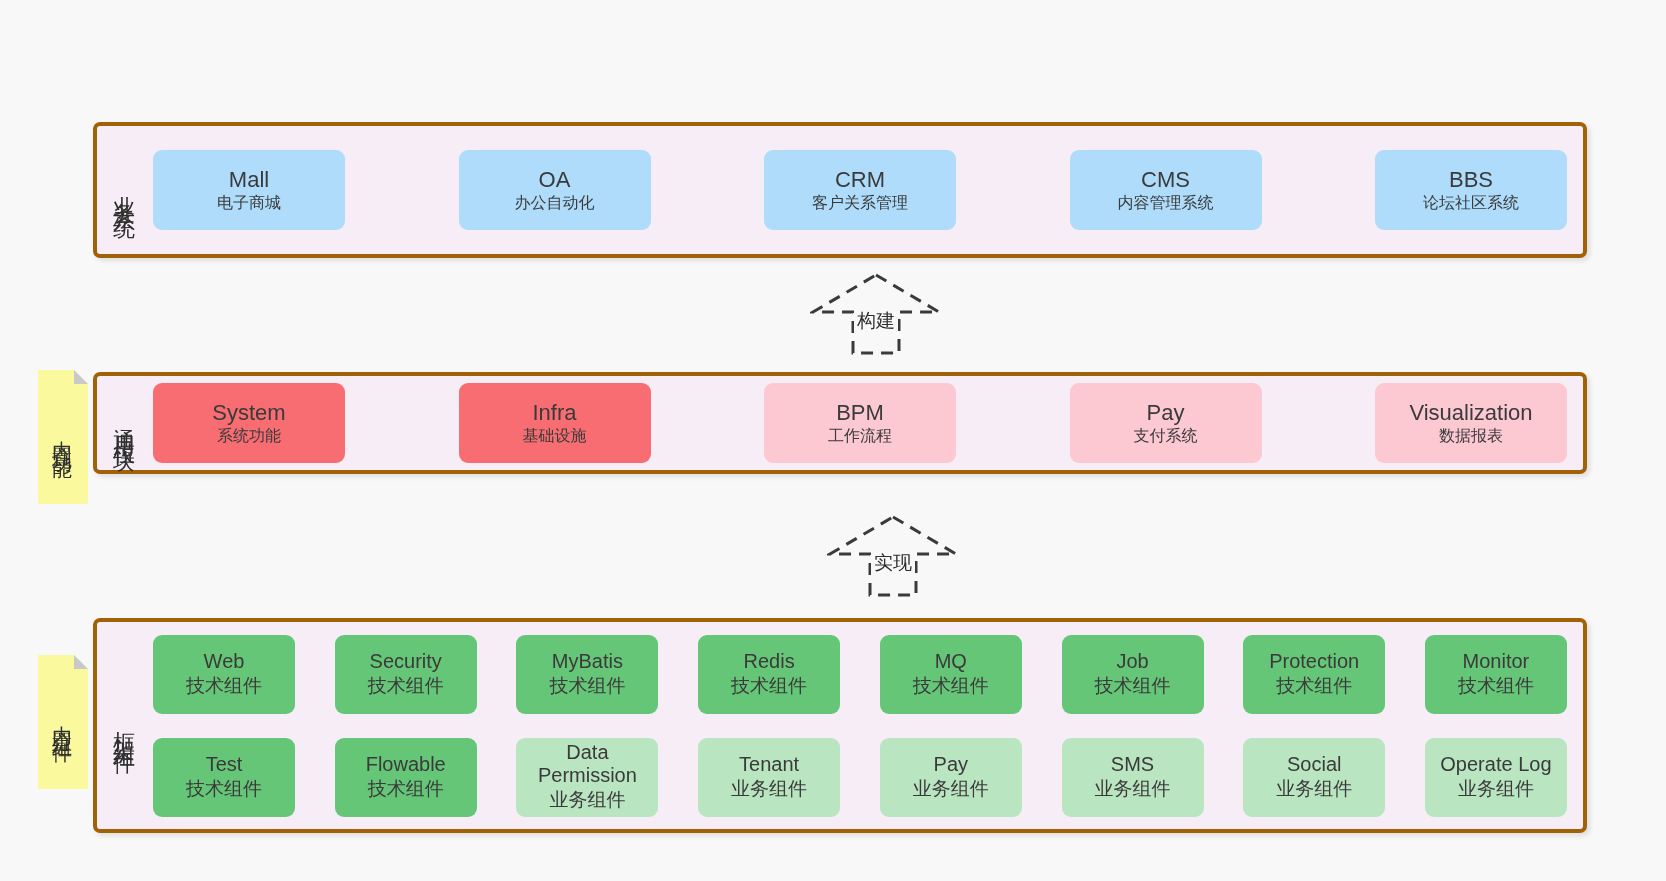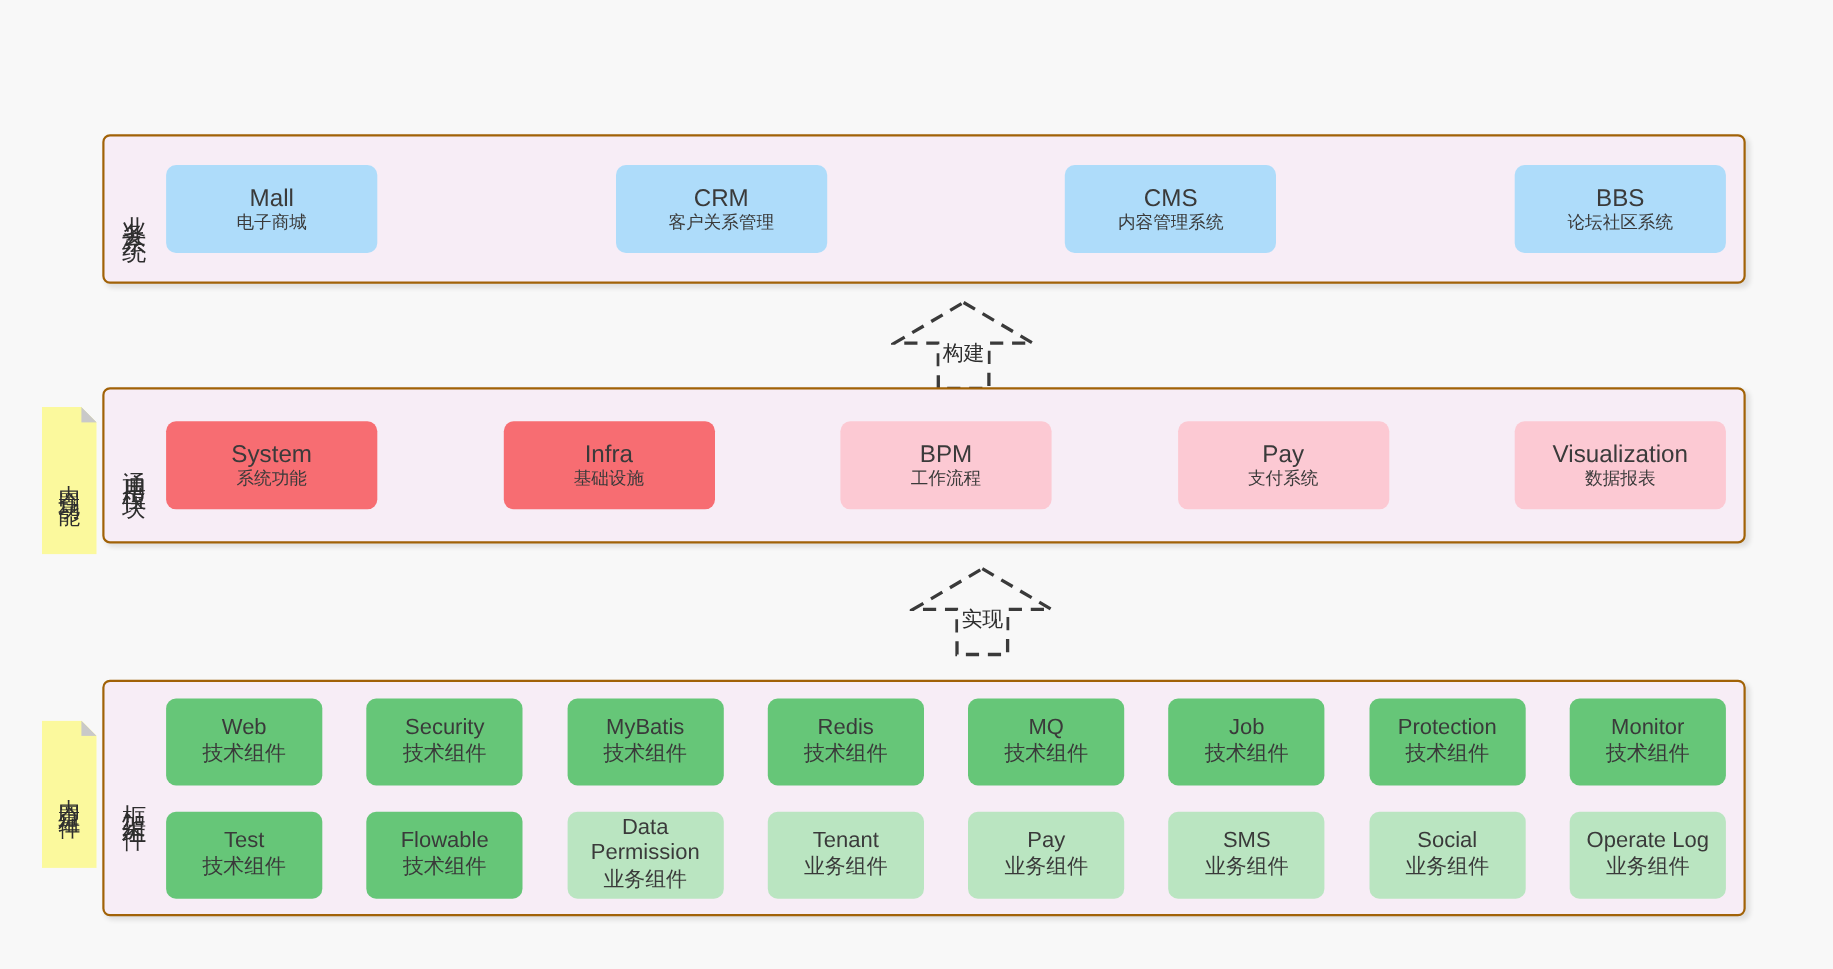--- a/index.html
+++ b/index.html
@@ -12,28 +12,28 @@
     position:relative;
     width:1666px; height:881px;
     background:#f8f8f8;
     overflow:hidden;
   }
   
   .tier {
     position:absolute;
     left:93px; width:1494px;
     background:#f7edf6;
-    border:2px solid #a16207;
+    border:4px solid #a16207;
     border-radius:7px;
     box-shadow:3px 3px 5px rgba(0,0,0,0.10);
     display:flex;
     box-sizing:border-box;
   }
   .tier-1 { top:122px; height:136px; }
-  .tier-2 { top:352px; height:142px; }
+  .tier-2 { top:372px; height:102px; }
   .tier-3 { top:618px; height:215px;align-items:center; }
 
   .tier-label {
     width:54px;
     display:flex; align-items:center; justify-content:center;
     writing-mode:vertical-lr; text-orientation:upright;
     font-size:22px; letter-spacing:7px; color:#2e2e2e;
     padding-top:4px;
   }
   .rows {
@@ -104,20 +104,24 @@
 
   <section class="tier tier-1">
     <div class="tier-label">业务系统</div>
     <div class="rows">
         <div class="row">
           <div class="box v-blue">
             <div class="en">Mall</div>
             <div class="zh">电子商城</div>
           </div>
           <div class="box v-blue">
+            <div class="en">OA</div>
+            <div class="zh">办公自动化</div>
+          </div>
+          <div class="box v-blue">
             <div class="en">CRM</div>
             <div class="zh">客户关系管理</div>
           </div>
           <div class="box v-blue">
             <div class="en">CMS</div>
             <div class="zh">内容管理系统</div>
           </div>
           <div class="box v-blue">
             <div class="en">BBS</div>
             <div class="zh">论坛社区系统</div>

